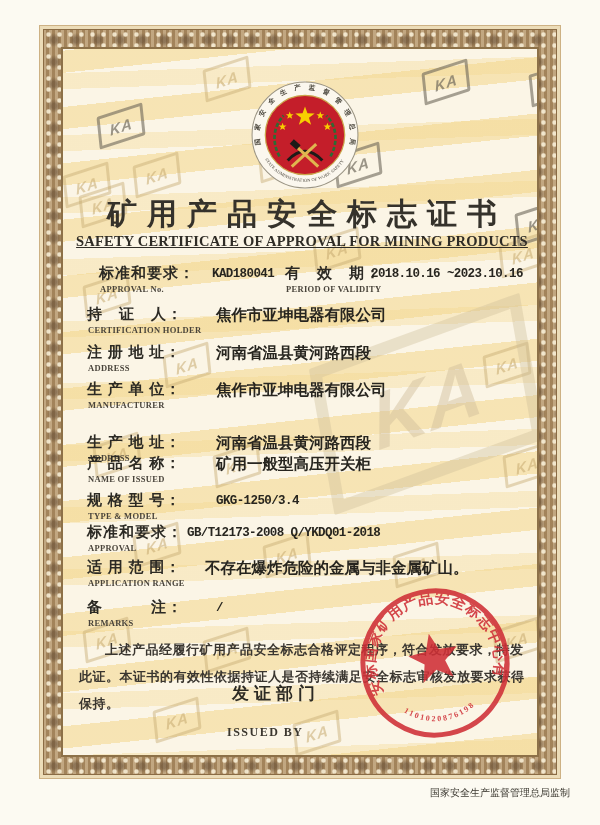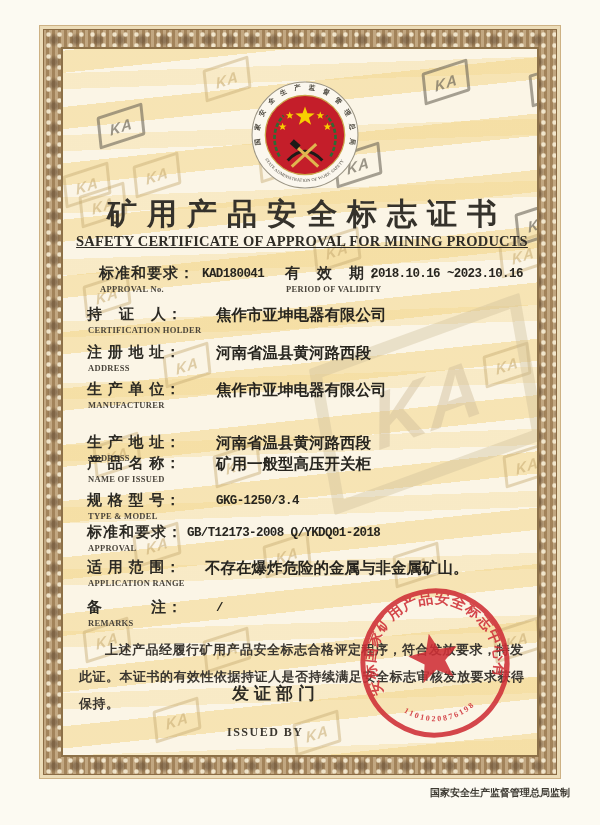--- a/index.html
+++ b/index.html
@@ -82,21 +82,21 @@
   .issued .zh{font-size:17px;font-weight:bold;letter-spacing:5px;color:#2c2a24;text-indent:5px;}
   .issued .en2{font-size:12px;letter-spacing:1.5px;color:#3b372f;margin-top:20px;font-weight:bold;}
   .date{
     position:absolute;left:344px;top:656px;
     font-size:15px;font-weight:bold;color:#2e2b25;letter-spacing:0.5px;white-space:nowrap;
   }
   .stamp{position:absolute;left:292px;top:534px;opacity:.88;}
 
   .caption{
     position:absolute;left:412px;top:786px;
-    font-size:10px;font-weight:bold;color:#3d3a32;letter-spacing:0px;white-space:nowrap;padding-left:18px;
+    font-size:10px;font-weight:normal;color:#3d3a32;letter-spacing:0px;white-space:nowrap;padding-left:18px;
   }
 </style>
 </head>
 <body>
 
 <div class="page">
   <div class="frame"></div>
 
   <div class="inner">
 
@@ -158,21 +158,21 @@
         <line x1="66" y1="64" x2="42" y2="86" stroke="#e0b64f" stroke-width="3"></line>
         <rect x="41" y="61" width="9" height="6" fill="#1c1b18" transform="rotate(42 45 64)"></rect>
       </g>
     </svg>
 
     <div class="title">矿用产品安全标志证书</div>
     <div class="subtitle">SAFETY CERTIFICATE OF APPROVAL FOR MINING PRODUCTS</div>
 
     <div class="row" style="left:36px;top:215px">
       <span class="lbl">标准和要求：</span>
-      <span class="val mono" style="left:103px">KAD180041</span>
+      <span class="val mono" style="left:113px">KAD180041</span>
       <div class="en">APPROVAL No.</div>
     </div>
     <div class="row" style="left:222px;top:215px">
       <span class="lbl">有　效　期：</span>
       <span class="val mono" style="left:86px">2018.10.16 ~2023.10.16</span>
       <div class="en">PERIOD OF VALIDITY</div>
     </div>
     <div class="row" style="left:24px;top:256px">
       <span class="lbl">持　证　人：</span>
       <span class="val" style="left:129px">焦作市亚坤电器有限公司</span>

